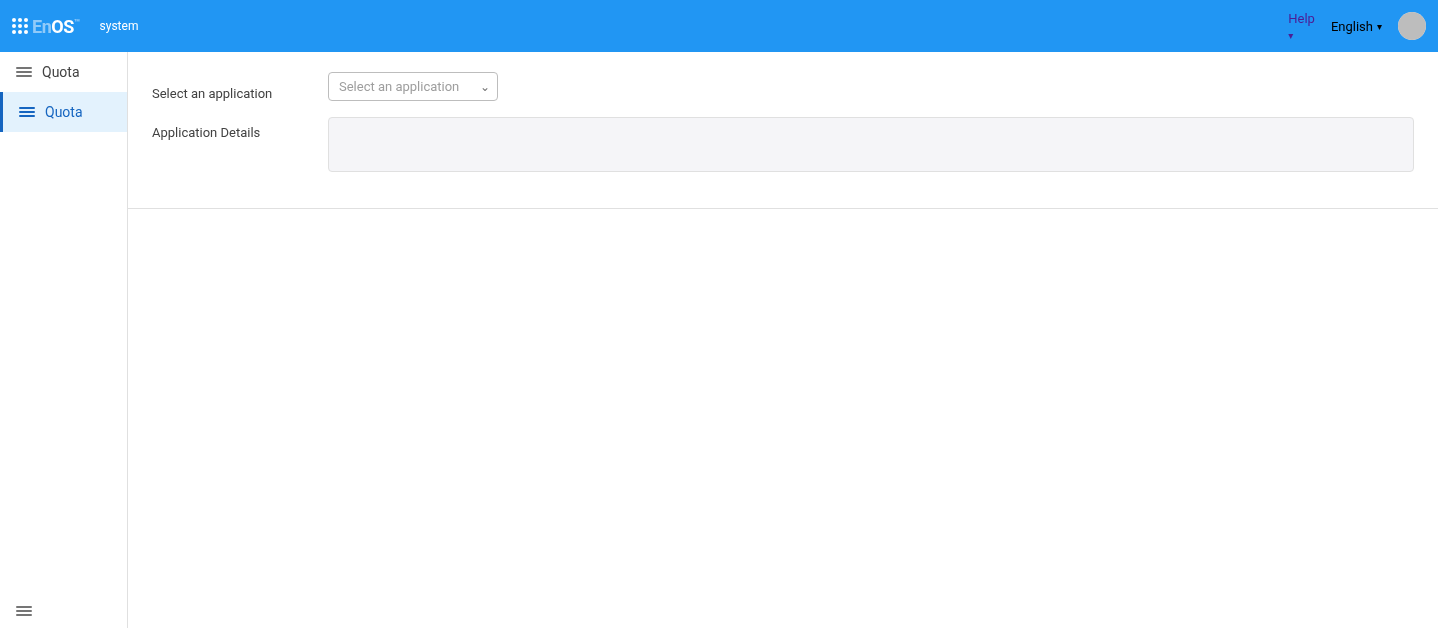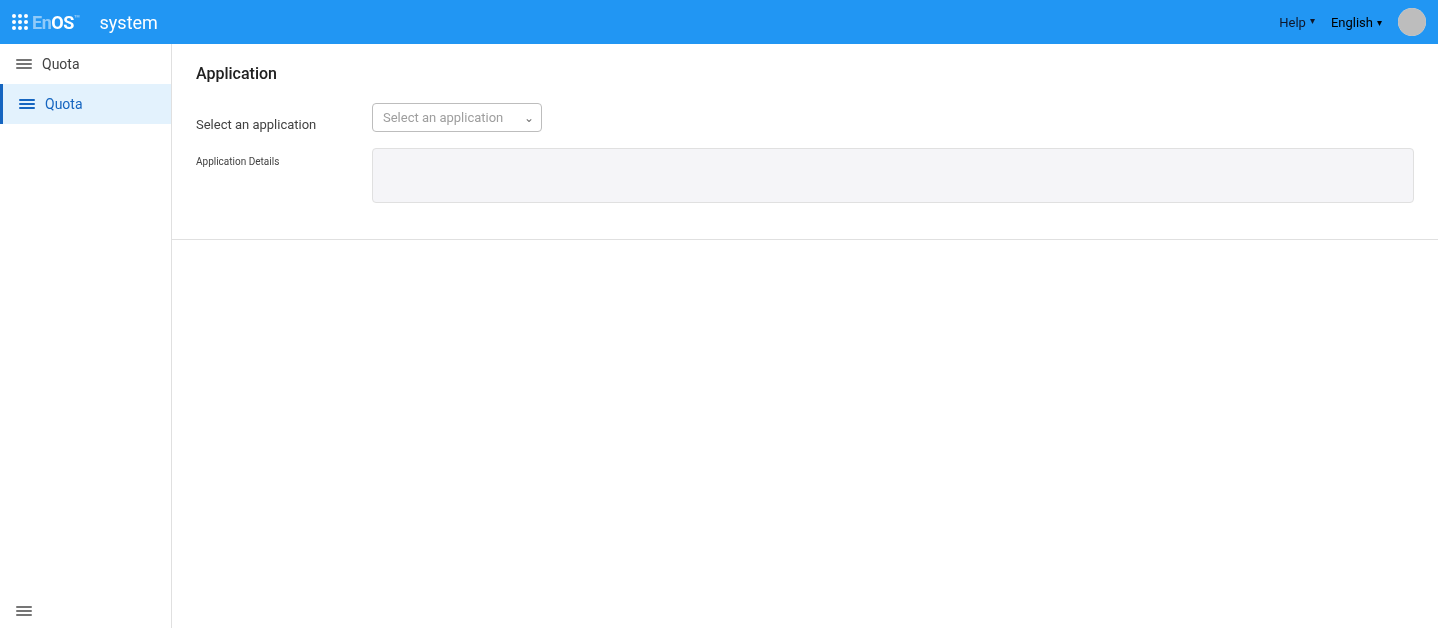--- a/index.html
+++ b/index.html
@@ -15,21 +15,21 @@
       overflow: hidden;
       display: flex;
       flex-direction: column;
     }
 
     
     .navbar {
       display: flex;
       align-items: center;
       background-color: #2196f3;
-      height: 44px;
+      height: 52px;
       padding: 0 12px;
       flex-shrink: 0;
       z-index: 10;
     }
 
     .navbar-brand {
       display: flex;
       align-items: center;
       gap: 8px;
     }
@@ -64,38 +64,39 @@
       font-weight: bold;
       letter-spacing: -0.5px;
     }
 
     .logo-text span {
       color: #90caf9;
     }
 
     .navbar-title {
       color: white;
-      font-size: 18px;
+      font-size: 12px;
       margin-left: 12px;
     }
 
     .navbar-right {
       margin-left: auto;
       display: flex;
       align-items: center;
       gap: 16px;
     }
 
     .navbar-help {
-      color: #0f172a;
+      color: #4c1d95;
       font-size: 13px;
       cursor: pointer;
       display: flex;
       align-items: flex-start;
       gap: 4px;
+      flex-direction: column;
     }
 
     .navbar-language {
       color: #000000;
       font-size: 13px;
       cursor: pointer;
       display: flex;
       align-items: center;
       gap: 4px;
     }
@@ -125,21 +126,21 @@
 
     
     .main-layout {
       display: flex;
       flex: 1;
       overflow: hidden;
     }
 
     
     .sidebar {
-      width: 172px;
+      width: 128px;
       background-color: #ffffff;
       border-right: 1px solid #e0e0e0;
       display: flex;
       flex-direction: column;
       flex-shrink: 0;
     }
 
     .sidebar-item {
       display: flex;
       align-items: center;
@@ -254,21 +255,21 @@
     }
 
     .details-row {
       display: flex;
       align-items: flex-start;
       gap: 16px;
       margin-bottom: 16px;
     }
 
     .details-label {
-      font-size: 10px;
+      font-size: 13px;
       color: #424242;
       width: 160px;
       flex-shrink: 0;
       padding-top: 8px;
     }
 
     .details-box {
       flex: 1;
       height: 55px;
       border: 1px solid #e0e0e0;
@@ -353,21 +354,20 @@
         <div class="sidebar-bottom-bar"></div>
         <div class="sidebar-bottom-bar"></div>
         <div class="sidebar-bottom-bar"></div>
       </div>
     </div>
   </div>
 
   <div class="content">
     <div class="content-inner">
 
-      <div class="section-title">Application</div>
 
       <div class="form-row">
         <label class="form-label">Select an application</label>
         <div class="select-wrapper">
           <select class="select-dropdown">
             <option value="" disabled="" selected="">Select an application</option>
           </select>
           <span class="select-chevron">⌄</span>
         </div>
       </div>

